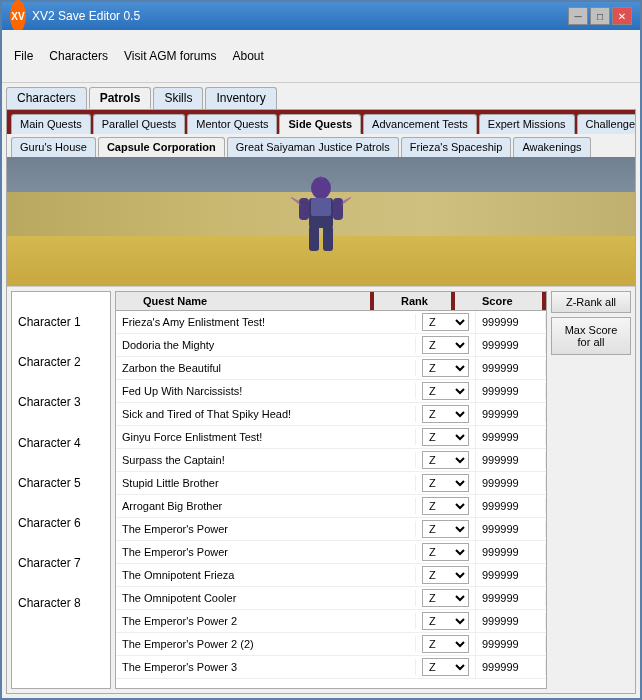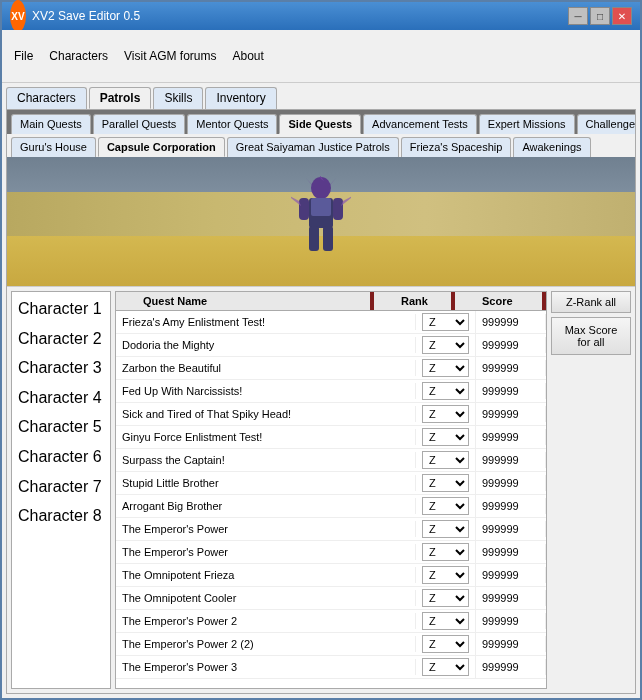--- a/index.html
+++ b/index.html
@@ -110,21 +110,21 @@
       flex-direction: column;
       border: 1px solid #aaa;
       margin: 0 4px 4px 4px;
       background: #f0f0f0;
       overflow: hidden;
     }
     .tabs-row2 {
       display: flex;
       padding: 4px 4px 0 4px;
       gap: 2px;
-      background: #737373;
+      background: #7f1d1d;
       flex-shrink: 0;
       flex-wrap: nowrap;
       overflow: hidden;
     }
     .tab2 {
       padding: 3px 8px;
       border: 1px solid #aaa;
       border-bottom: none;
       background: #dde8f5;
       cursor: pointer;
@@ -217,23 +217,24 @@
       width: 100px;
       border: 1px solid #aaa;
       background: white;
       padding: 2px;
       overflow-y: auto;
       flex-shrink: 0;
     }
     .char-item {
       padding: 2px 4px;
       cursor: pointer;
-      font-size: 16px;
+      font-size: 12px;
       color: #000;
       line-height: 1.6;
+      margin-top: 17px;
     }
     .quest-table-container {
       flex: 1;
       display: flex;
       gap: 4px;
       overflow: hidden;
     }
     .quest-table-wrapper {
       flex: 1;
       overflow: hidden;

